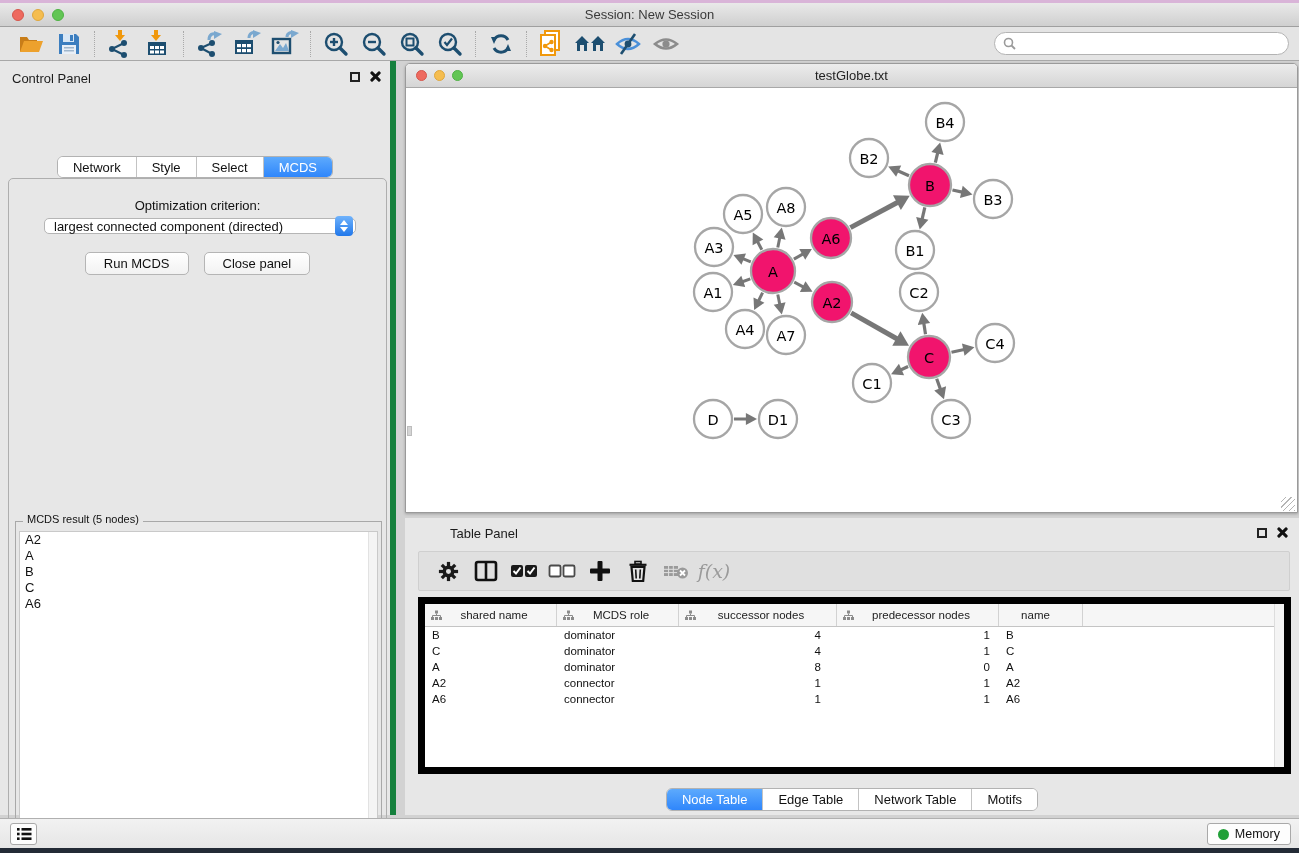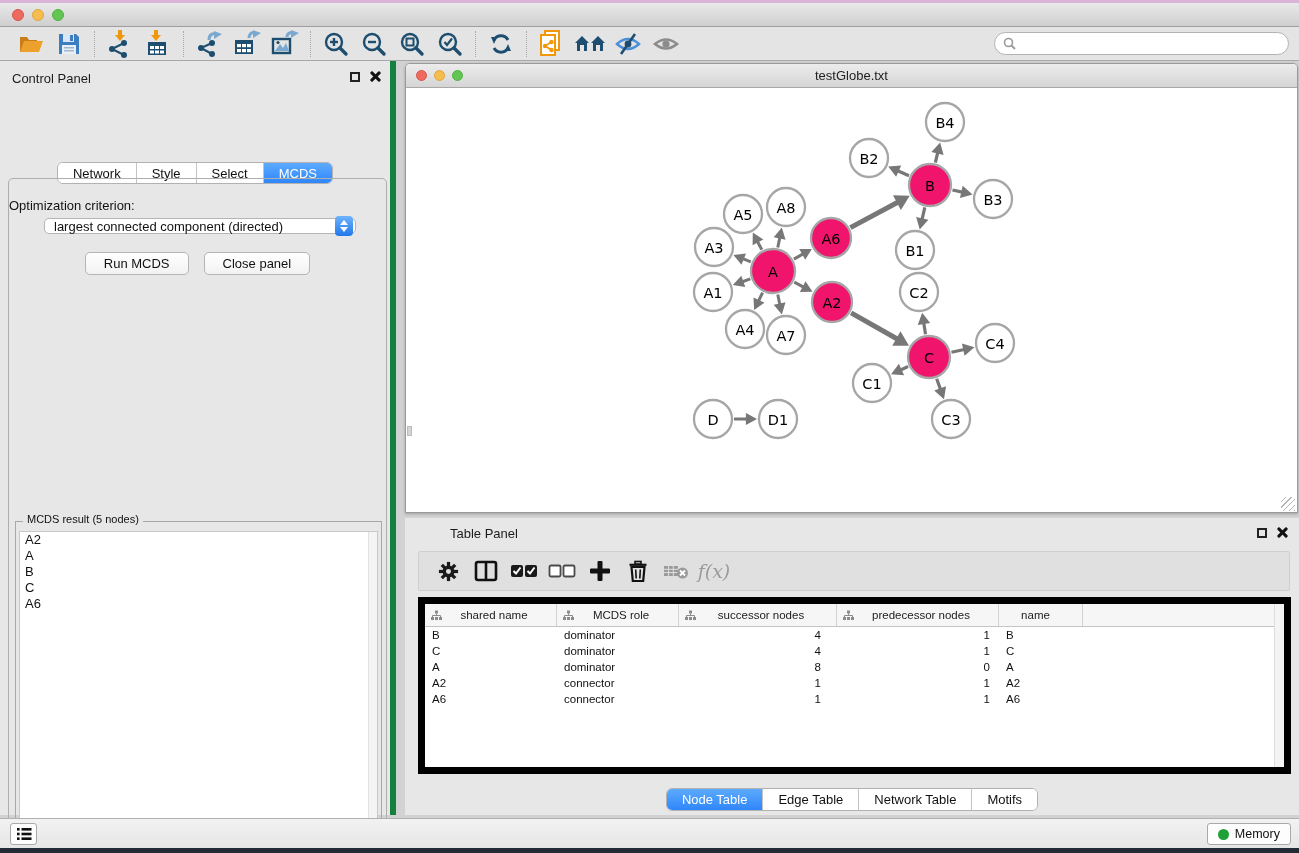--- a/index.html
+++ b/index.html
@@ -40,25 +40,25 @@
   .close-ic { font-size:0; width:11px; height:11px; position:relative; }
   .close-ic::before,.close-ic::after { content:""; position:absolute; left:5px; top:-1px; width:3px; height:13px; background:#111; border-radius:1px; }
   .close-ic::before { transform:rotate(45deg); }
   .close-ic::after { transform:rotate(-45deg); }
 
   .segs { display:flex; border:1px solid #b2b2b2; border-radius:6px; overflow:hidden; background:#fff; height:22px; }
   .segs .seg { font-size:13px; color:#111; padding:0 15px; display:flex; align-items:center; background:#fff;
                border-left:1px solid #c3c3c3; cursor:pointer; white-space:nowrap; }
   .segs .seg:first-child { border-left:none; }
   .segs .seg.active { background:linear-gradient(#5daafd,#2f86fb); color:#fff; }
-  .control-tabs-row { position:absolute; left:0; top:101px; width:100%; display:flex; justify-content:center; }
+  .control-tabs-row { position:absolute; left:0; top:95px; width:100%; display:flex; justify-content:center; }
 
   .tab-content { position:absolute; left:8px; top:117px; width:379px; height:684px;
                  border:1px solid #aeaeae; border-radius:5px; }
-  .opt-label { position:absolute; left:0; right:0; top:19px; font-size:13px; color:#111; }
+  .opt-label { position:absolute; left:0; right:0; top:19px; text-align:center; font-size:13px; color:#111; }
   .dropdown { position:absolute; left:35px; top:39px; width:312px; height:16px; background:#fff;
               border:1px solid #b5b5b5; border-radius:5px; display:flex; align-items:center; cursor:pointer; }
   .dropdown .dval { flex:1; font-size:13px; padding-left:9px; color:#111; white-space:nowrap; overflow:hidden; }
   .stepper { width:18px; height:20px; margin-right:2px; border-radius:4px;
              background:linear-gradient(#70b3fc,#2077ea); display:flex; flex-direction:column;
              align-items:center; justify-content:center; gap:2px; }
   .stepper .up { width:0; height:0; border-left:4px solid transparent; border-right:4px solid transparent; border-bottom:5px solid #fff; }
   .stepper .dn { width:0; height:0; border-left:4px solid transparent; border-right:4px solid transparent; border-top:5px solid #fff; }
   .btnrow { position:absolute; left:0; right:0; top:73px; display:flex; justify-content:center; gap:15px; }
   .mac-btn { height:23px; background:linear-gradient(#ffffff,#f2f2f2); border:1px solid #b5b5b5; border-radius:5px;
@@ -124,20 +124,21 @@
   svg { display:block; }
 </style>
 </head>
 <body>
 
 <div class="app">
 
   <div class="top-strip"></div>
 
   <div class="titlebar">
+    <div class="title">Session: New Session</div>
     <div class="lights">
       <div class="light red"></div>
       <div class="light yellow"></div>
       <div class="light green"></div>
     </div>
   </div>
 
   <div class="toolbar">
     <div class="tbtn">
       <svg width="28" height="24" viewBox="0 0 28 24">

